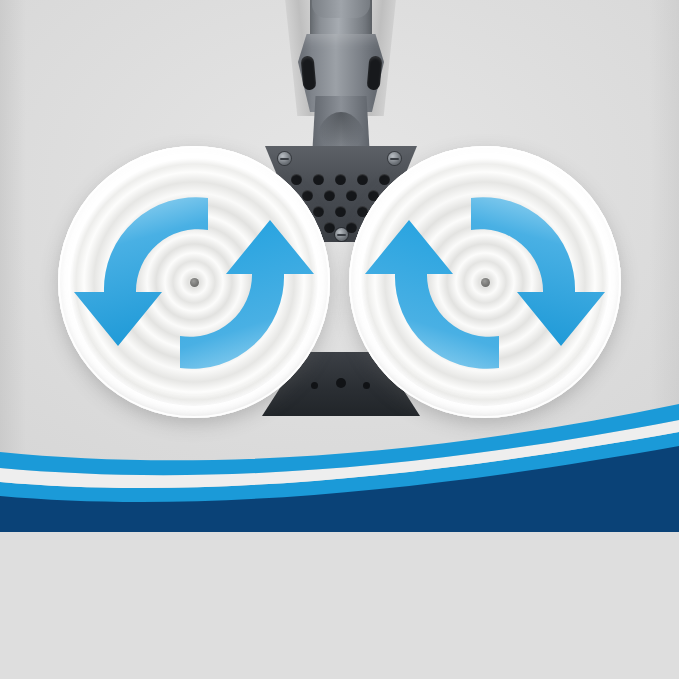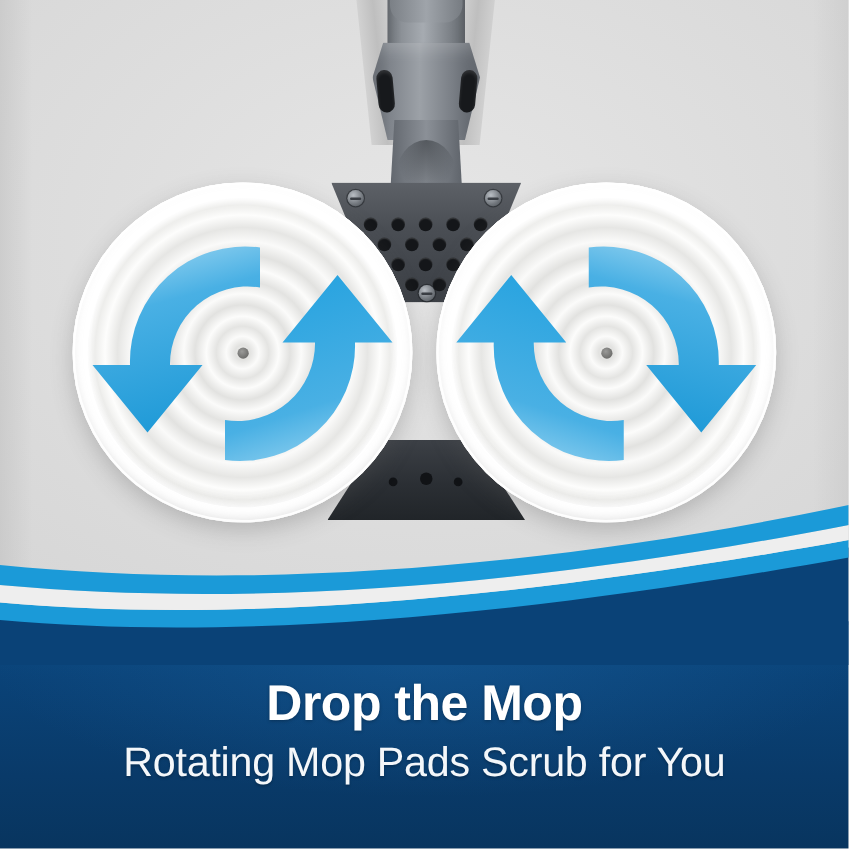--- a/index.html
+++ b/index.html
@@ -280,25 +280,20 @@
                  A 62 62 0 0 0 194 128
                  L 168 128
                  L 212 74
                  L 256 128 Z" fill="url(#gR2)"></path>
       </svg>
     </div>
 
     <div class="photo-vignette"></div>
   </div>
 
-  <div class="navy">
-    <div class="navy-glow"></div>
-    <div class="headline">Drop the Mop</div>
-    <div class="subhead">Rotating Mop Pads Scrub for You</div>
-  </div>
 
   <svg class="wave" viewBox="0 0 679 120" preserveAspectRatio="none">
 
     <path d="M 0 76 C 180 92, 400 76, 679 26 L 679 120 L 0 120 Z" fill="#0a4277"></path>
 
     <path d="M 0 70 C 180 86, 400 70, 679 20 L 679 34 C 400 84, 180 100, 0 84 Z" fill="#1b9ad8"></path>
 
     <path d="M 0 56 C 200 74, 420 58, 679 8 L 679 20 C 400 70, 180 86, 0 70 Z" fill="#eeeeee"></path>
 
     <path d="M 0 40 C 200 60, 430 44, 679 -8 L 679 8 C 420 58, 200 74, 0 56 Z" fill="#1b9ad8"></path>

